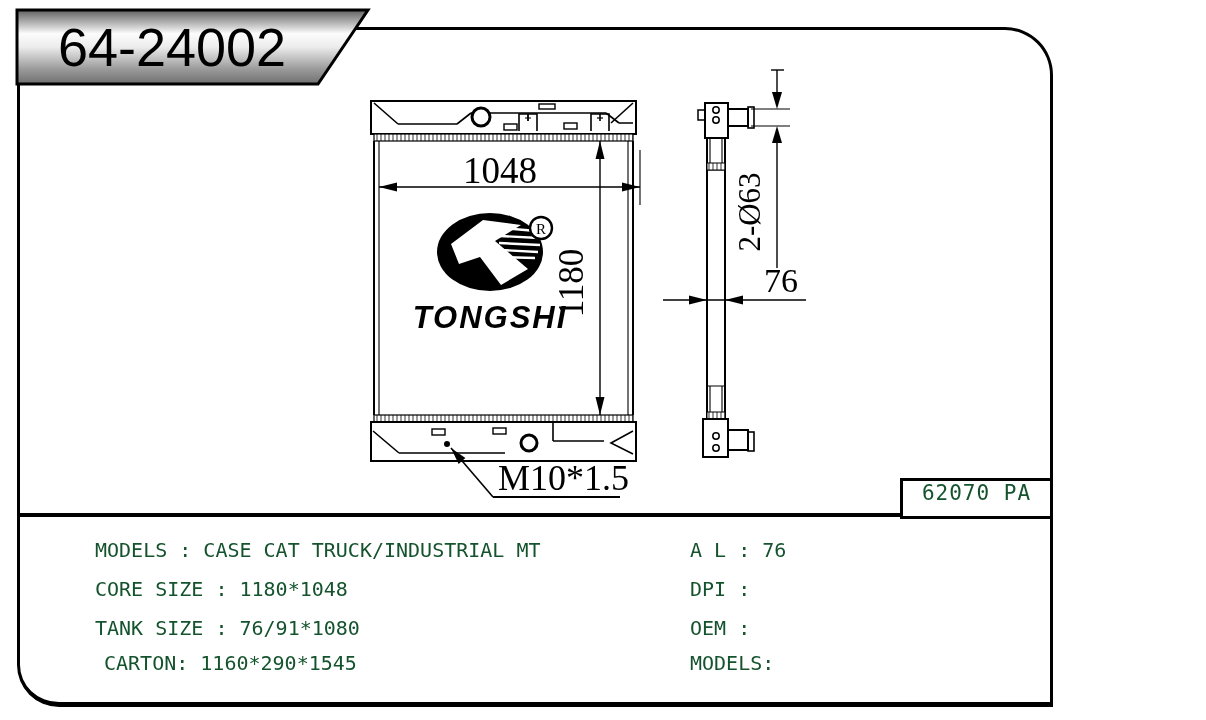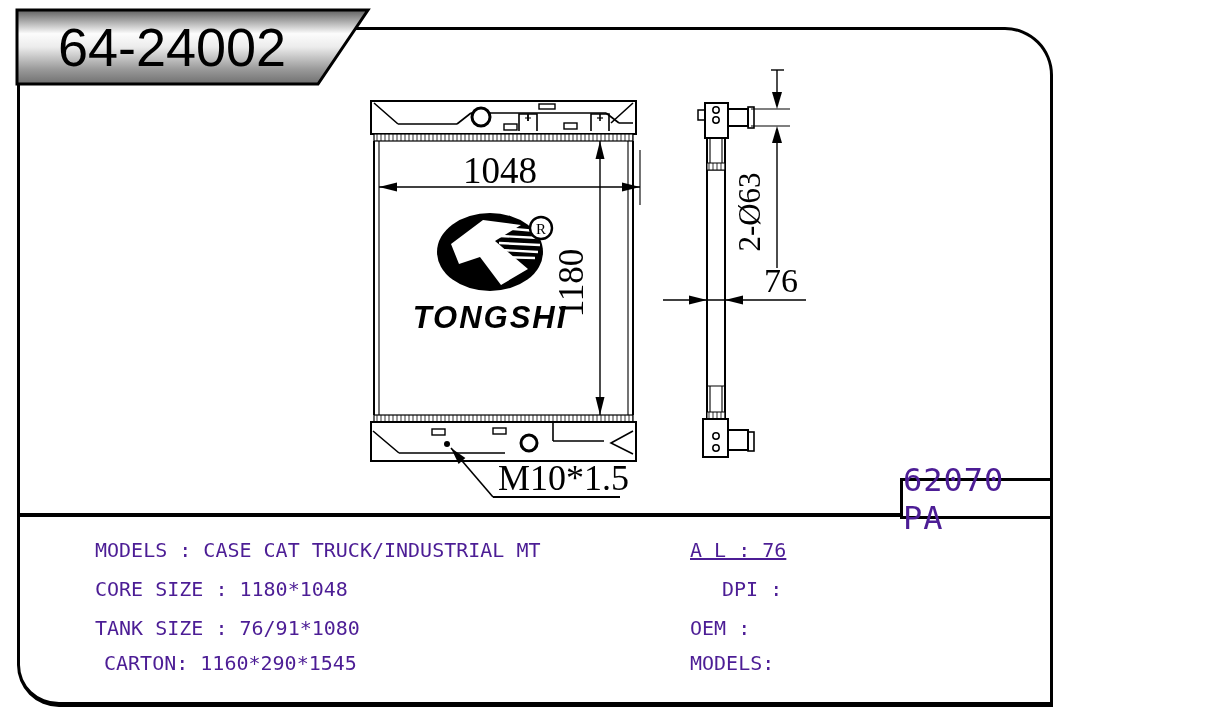--- a/index.html
+++ b/index.html
@@ -1,27 +1,27 @@
 <!DOCTYPE html>
 <html><head>
 <meta charset="utf-8">
 <style>
   html,body{margin:0;padding:0;background:#fff;}
   .screen{position:relative;width:1206px;height:720px;background:#ffffff;overflow:hidden;
-          font-family:"DejaVu Sans Mono",monospace;color:#4c1d95;}
+          font-family:"DejaVu Sans Mono",monospace;color:#14532d;}
   .frame{position:absolute;left:17px;top:27px;width:1036px;height:680px;box-sizing:border-box;
          border:3px solid #000;border-bottom-width:5px;border-radius:0 48px 0 42px;}
   .divider{position:absolute;left:17px;top:513px;width:1036px;height:4px;background:#000;}
   .refbox{position:absolute;left:900px;top:478px;width:153px;height:41px;box-sizing:border-box;
-          border:3px solid #000;background:#fff;display:flex;align-items:center;justify-content:center;
-          font-size:32px;letter-spacing:1px;font-family:"DejaVu Sans Mono",monospace;}
+          border:3px solid #000;background:#fff;display:flex;justify-content:center;
+          font-size:21px;letter-spacing:1px;font-family:"DejaVu Sans Mono",monospace;}
   .specs .row{position:absolute;font-size:20px;line-height:27px;white-space:pre;
               font-family:"DejaVu Sans Mono",monospace;}
   .r-l0{left:95px;top:537px;} .r-l1{left:95px;top:576px;text-align:center;} .r-l2{left:95px;top:615px;} .r-l3{left:104px;top:650px;text-align:center;}
-  .r-r0{left:690px;top:537px;text-decoration:underline;} .r-r1{left:722px;top:576px;} .r-r2{left:690px;top:615px;} .r-r3{left:690px;top:650px;}
+  .r-r0{left:690px;top:537px;} .r-r1{left:690px;top:576px;} .r-r2{left:690px;top:615px;} .r-r3{left:690px;top:650px;}
   svg.overlay{position:absolute;left:0;top:0;}
 </style>
 </head>
 <body>
 
 <div class="screen">
 
   <div class="frame"></div>
 
   <div class="divider"></div>

